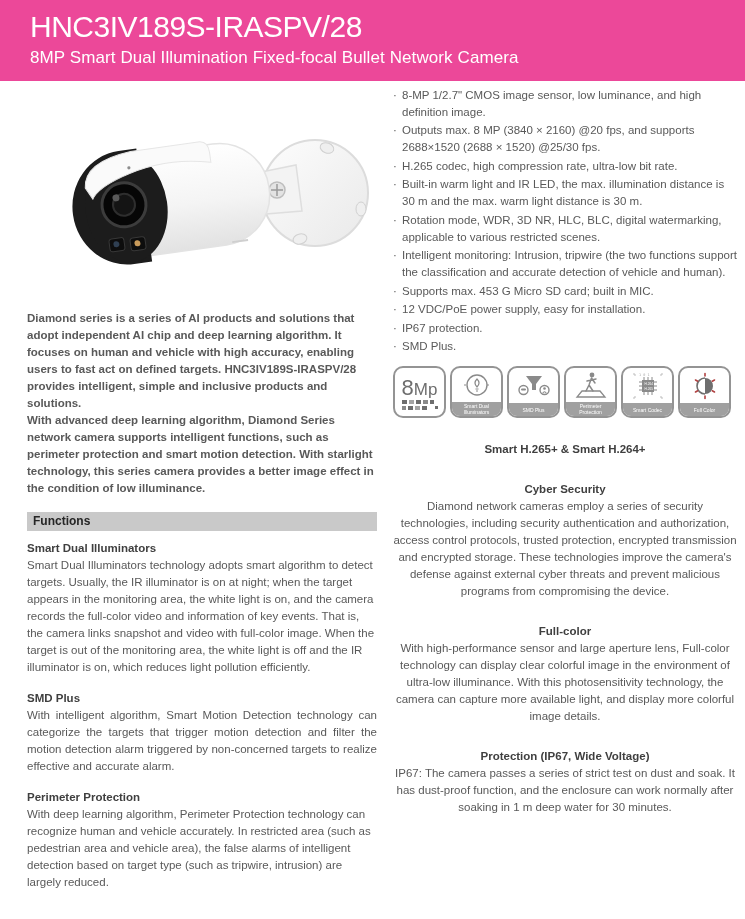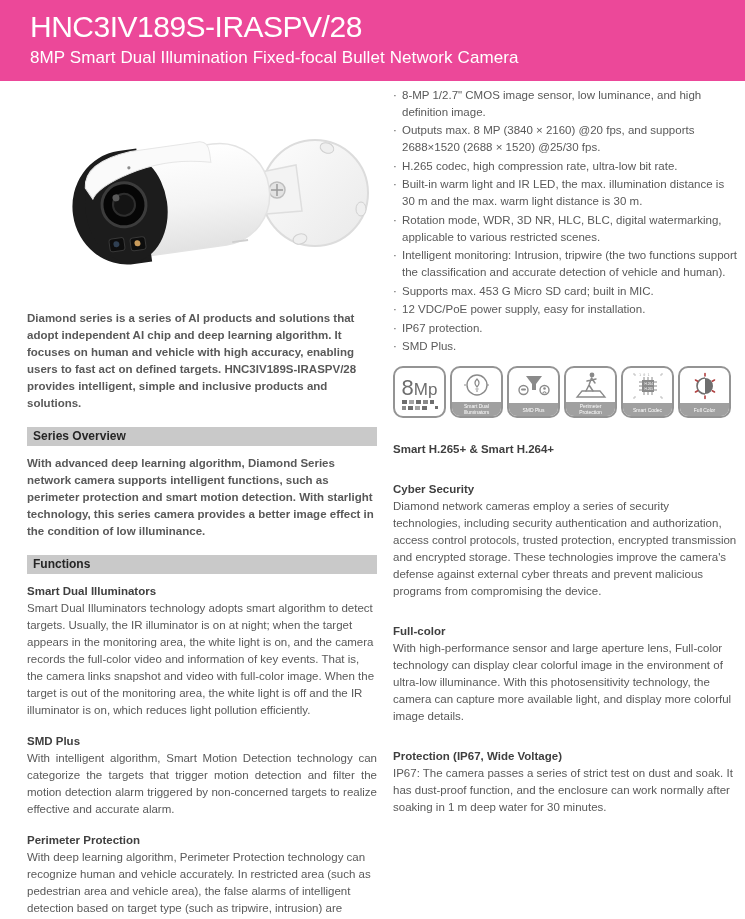--- a/index.html
+++ b/index.html
@@ -51,21 +51,21 @@
   .f-icon:last-child{margin-right:0;}
   .f-icon .glyph{flex:1;display:flex;align-items:center;justify-content:center;}
   .f-icon .band{
     background:#a0a0a0;color:#ffffff;font-size:5px;line-height:1.2;
     text-align:center;padding:1px 2px;min-height:11px;
     display:flex;align-items:center;justify-content:center;
   }
   .mp-box{align-items:center;justify-content:center;padding:3px 0 4px 0;}
   .mp-text{font-size:17px;color:#6e6e6e;line-height:1;margin-top:4px;}
   .mp-text .big{font-size:22px;}
-  .right-sections .fn-section{margin-top:23px;}
+  .right-sections .fn-section{margin-top:23px;text-align:center;}
   .right-sections{margin-top:2px;}
 </style>
 </head>
 <body>
 
 <div class="hdr">
   <div class="hdr-title">HNC3IV189S-IRASPV/28</div>
   <div class="hdr-sub">8MP Smart Dual Illumination Fixed-focal Bullet Network Camera</div>
 </div>
 
@@ -115,21 +115,20 @@
 
           <circle cx="104" cy="70" r="1.6" fill="#8d8d8d"></circle>
 
           <path d="M196,158 L212,158" stroke="#cfcfcf" stroke-width="2"></path>
         </g>
       </svg>
     </div>
 
     <p class="body-text intro">Diamond series is a series of AI products and solutions that adopt independent AI chip and deep learning algorithm. It focuses on human and vehicle with high accuracy, enabling users to fast act on defined targets. HNC3IV189S-IRASPV/28 provides  intelligent, simple and inclusive products and solutions.</p>
 
-    <div class="bar-heading">Series Overview</div>
     <p class="body-text">With advanced deep learning algorithm, Diamond Series network camera supports intelligent functions, such as perimeter protection and smart motion detection. With starlight technology, this series camera provides a better image effect in the condition of low illuminance.</p>
 
     <div class="bar-heading">Functions</div>
     <div>
         <div class="fn-section">
           <div class="fn-title">Smart Dual Illuminators</div>
           <p class="fn-body">Smart Dual Illuminators technology adopts smart algorithm to detect targets. Usually, the IR illuminator is on at night; when the target appears in the monitoring area, the white light is on, and the camera records the full-color video and information of key events. That is, the camera links snapshot and video with full-color image. When the target is out of the monitoring area, the white light is off and the IR illuminator is on, which reduces light pollution efficiently.</p>
         </div>
         <div class="fn-section">
           <div class="fn-title">SMD Plus</div>

